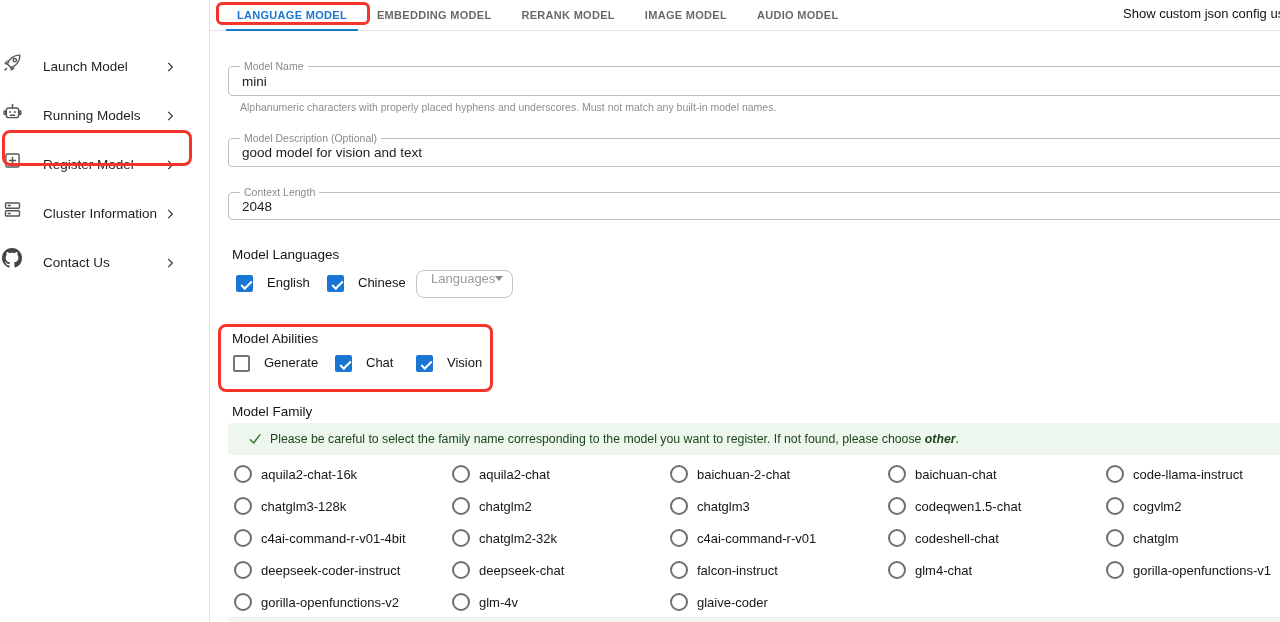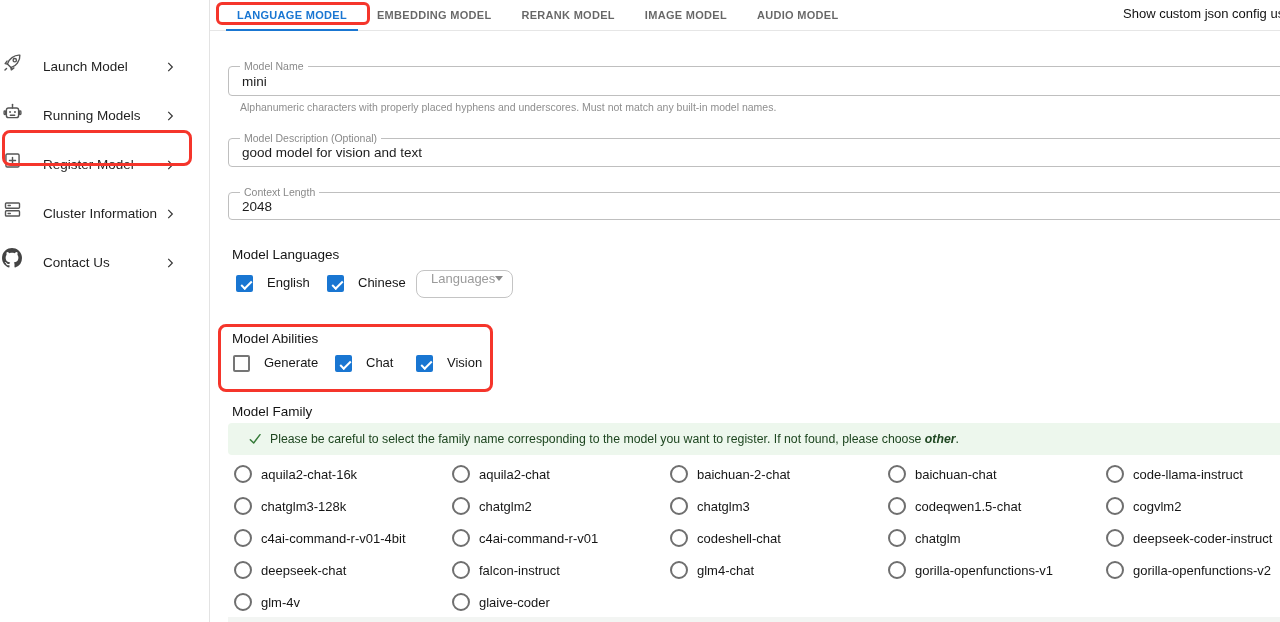--- a/index.html
+++ b/index.html
@@ -310,20 +310,24 @@
       <div class="family-option">
         <span class="radio"></span>
         <span class="family-label">cogvlm2</span>
       </div>
 
       <div class="family-option">
         <span class="radio"></span>
         <span class="family-label">c4ai-command-r-v01-4bit</span>
       </div>
 
+      <div class="family-option">
+        <span class="radio"></span>
+        <span class="family-label">chatglm2-32k</span>
+      </div>
 
 
       <div class="family-option">
         <span class="radio"></span>
         <span class="family-label">c4ai-command-r-v01</span>
       </div>
 
       <div class="family-option">
         <span class="radio"></span>
         <span class="family-label">codeshell-chat</span>

